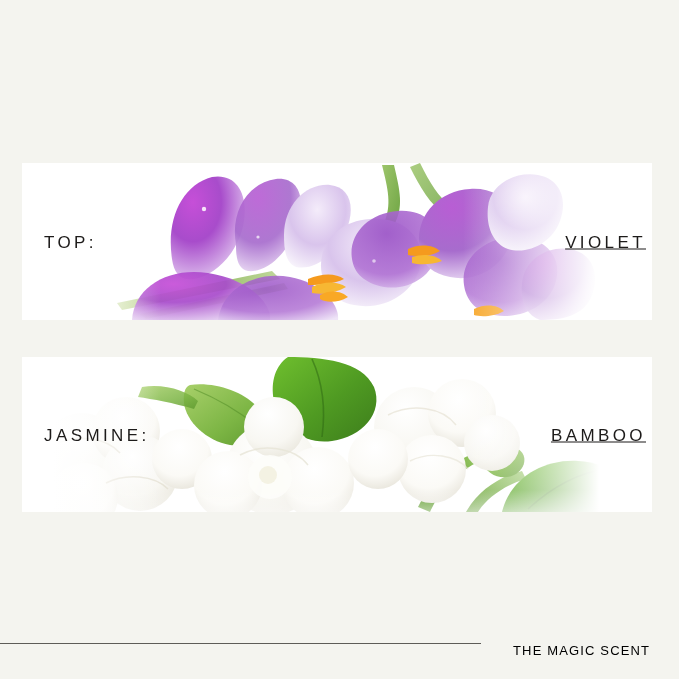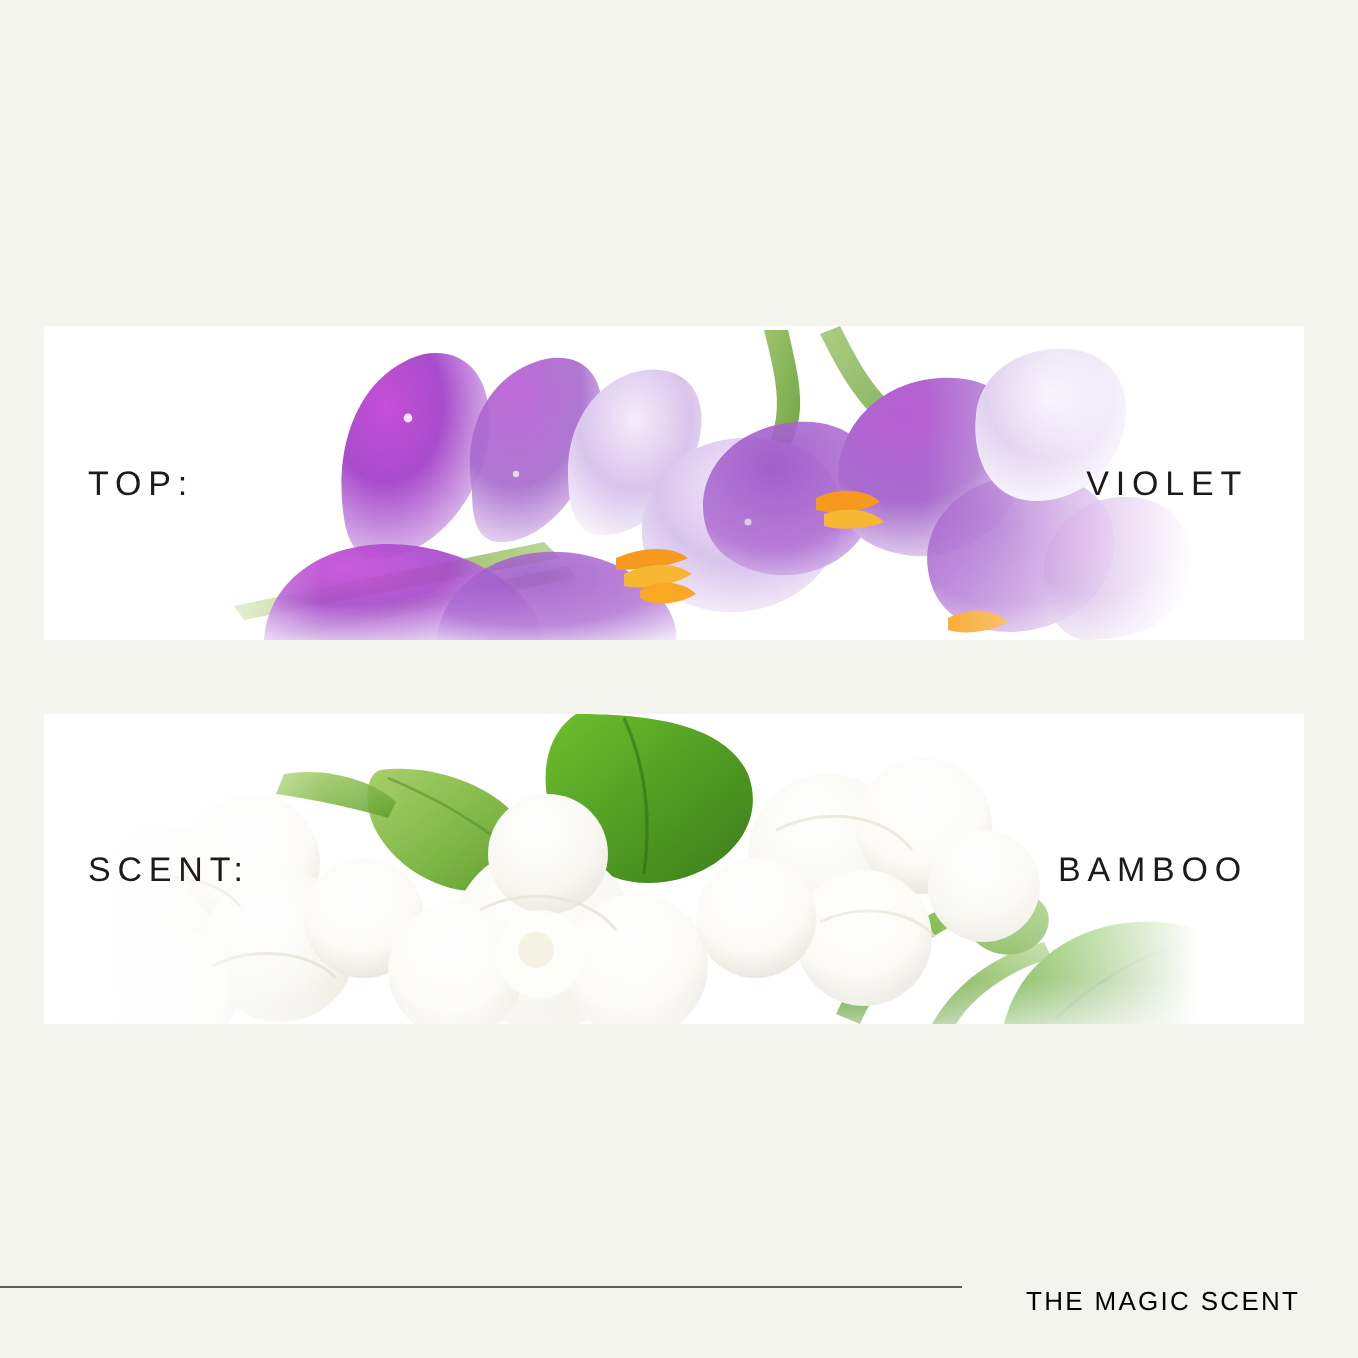--- a/index.html
+++ b/index.html
@@ -57,21 +57,21 @@
     transform: translateY(-50%);
     font-size: 17px;
     font-weight: 300;
     letter-spacing: 3.4px;
     color: #1d1b1a;
     line-height: 1;
     white-space: nowrap;
     z-index: 6;
   }
   .banner-label { left: 22px; }
-  .banner-note  { right: 28px; }
+  .banner-note  { right: 6px; text-decoration: underline; }
 
   
   .footer-rule {
     position: absolute;
     left: 0;
     top: 643px;
     width: 481px;
     height: 1px;
     background: #5d5c57;
   }
@@ -281,20 +281,20 @@
         <path d="M84 126 C104 116, 132 118, 146 132" stroke="#e4e0d2" stroke-width="1.5" fill="none" opacity="0.8"></path>
         <path d="M218 98 C240 86, 272 90, 286 108" stroke="#e8e5d8" stroke-width="1.5" fill="none" opacity="0.85"></path>
         <path d="M366 58 C390 46, 420 50, 434 68" stroke="#e8e5d8" stroke-width="1.5" fill="none" opacity="0.8"></path>
         <path d="M388 104 C408 94, 434 98, 446 112" stroke="#e8e5d8" stroke-width="1.4" fill="none" opacity="0.7"></path>
       </svg>
       <div class="soft-fade-right"></div>
       <div class="soft-fade-left"></div>
       <div class="soft-fade-bottom"></div>
     </div>
 
-    <div class="banner-label">SCENT:</div>
+    <div class="banner-label">JASMINE:</div>
     <div class="banner-note">BAMBOO</div>
   </div>
 
   <div class="footer-rule"></div>
   <div class="footer-brand">THE MAGIC SCENT</div>
 
 </div>
 
 </body></html>

